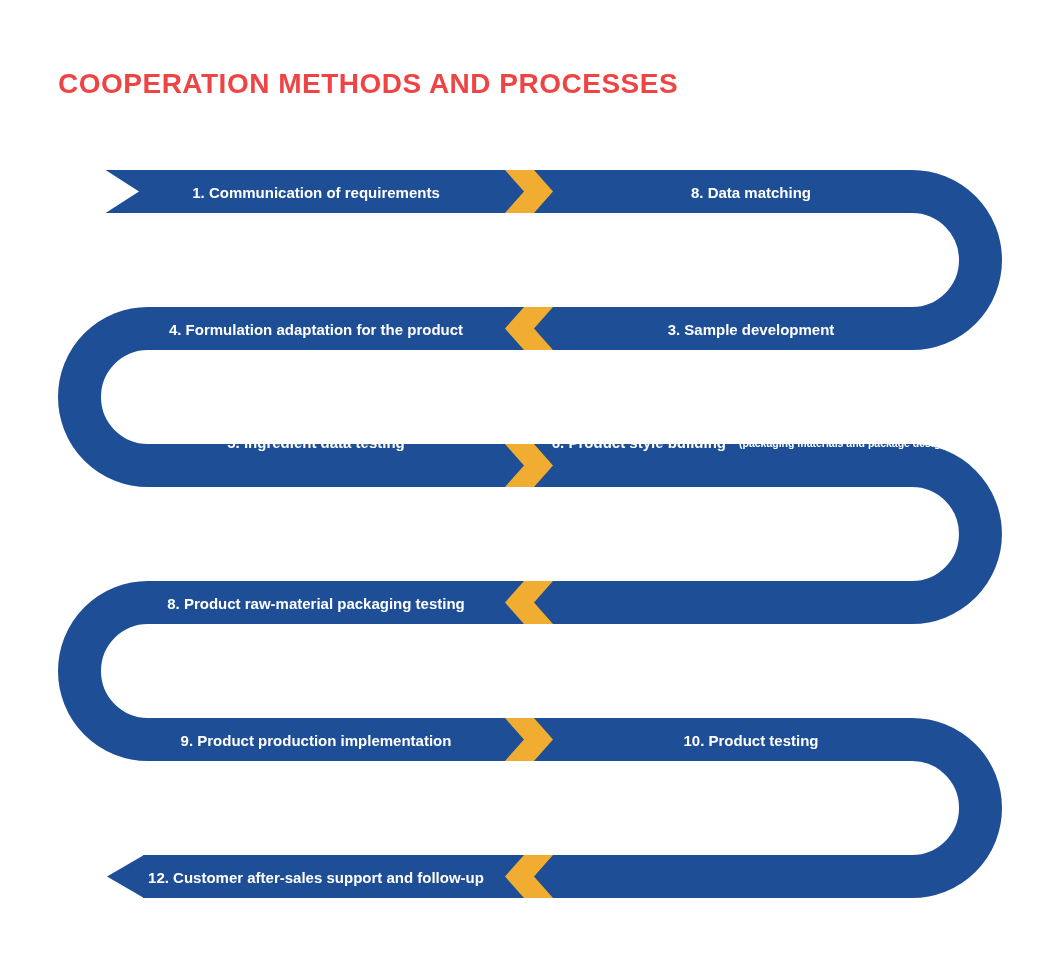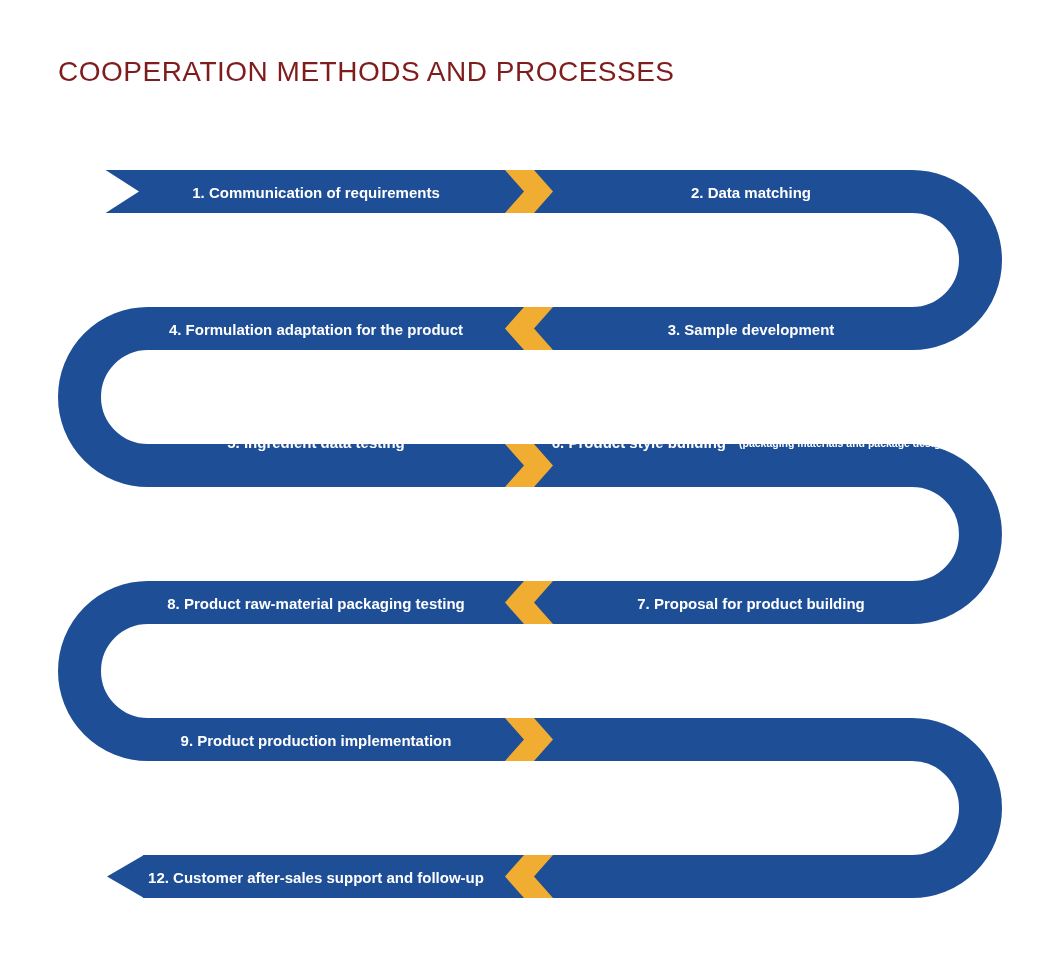--- a/index.html
+++ b/index.html
@@ -7,26 +7,26 @@
     position: relative;
     width: 1060px;
     height: 966px;
     background: #ffffff;
     overflow: hidden;
     font-family: "Liberation Sans", sans-serif;
   }
   .title {
     position: absolute;
     left: 58px;
-    top: 56px;
+    top: 68px;
     margin: 0;
     font-size: 28px;
-    font-weight: normal;
+    font-weight: bold;
     letter-spacing: 0.5px;
-    color: #7f1d1d;
+    color: #ef4444;
     white-space: nowrap;
   }
   .ribbon-svg {
     position: absolute;
     left: 0;
     top: 0;
     width: 1060px;
     height: 966px;
   }
   .cell {
@@ -84,46 +84,46 @@
     <polygon points="505,444 534,444 553,465.5 534,487 505,487 524,465.5" fill="#F0AD31"></polygon>
     <polygon points="553,581 524,581 505,602.5 524,624 553,624 534,602.5" fill="#F0AD31"></polygon>
     <polygon points="505,718 534,718 553,739.5 534,761 505,761 524,739.5" fill="#F0AD31"></polygon>
     <polygon points="553,855 524,855 505,876.5 524,898 553,898 534,876.5" fill="#F0AD31"></polygon>
   </svg>
 
   <div class="cell cell-left row-0">
       <span>1. Communication of requirements</span>
     </div>
   <div class="cell cell-right row-0">
-      <span>2. Data matching</span>
+      <span>8. Data matching</span>
     </div>
 
   <div class="cell cell-left row-1">
       <span>4. Formulation adaptation for the product</span>
     </div>
   <div class="cell cell-right row-1">
       <span>3. Sample development</span>
     </div>
 
   <div class="cell cell-left row-2">
       <span>5. Ingredient data testing</span>
     </div>
   <div class="cell cell-right row-2">
     <span>6. Product style building</span>
     <span class="note">(packaging materials and package design)</span>
   </div>
 
   <div class="cell cell-left row-3">
       <span>8. Product raw-material packaging testing</span>
     </div>
-  <div class="cell cell-right row-3">
-      <span>7. Proposal for product building</span>
-    </div>
 
   <div class="cell cell-left row-4">
       <span>9. Product production implementation</span>
+    </div>
+  <div class="cell cell-right row-4">
+      <span>10. Product testing</span>
     </div>
 
   <div class="cell cell-left row-5">
       <span>12. Customer after-sales support and follow-up</span>
     </div>
 
 </div>
 
 </body></html>

